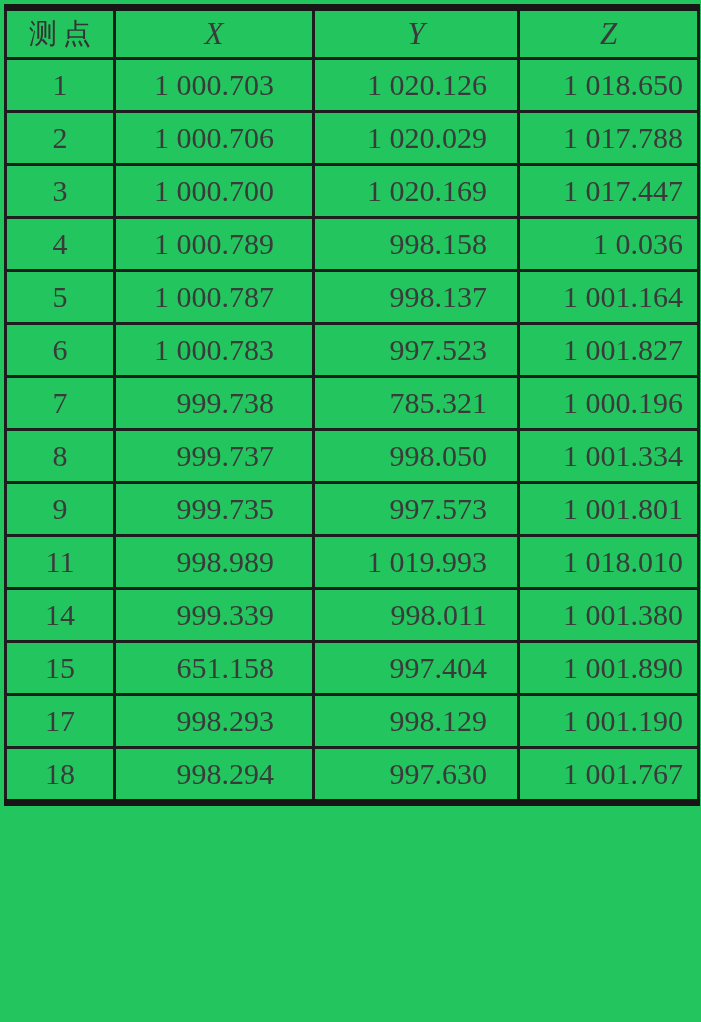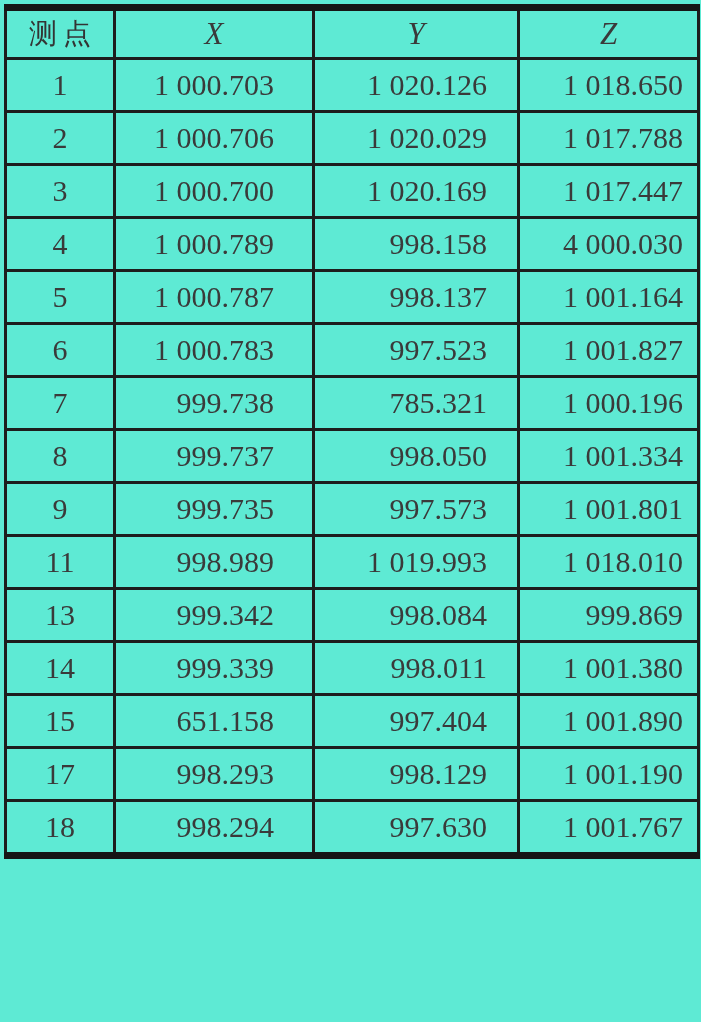--- a/index.html
+++ b/index.html
@@ -11,21 +11,21 @@
     width: 701px;
     height: 1022px;
     font-family: "Liberation Serif", "DejaVu Serif", serif;
     overflow: hidden;
   }
   .page {
     box-sizing: border-box;
     width: 701px;
     height: 1022px;
     padding: 4px 4px 0 4px;
-    background: #5eead4;
+    background: #22c55e;
   }
   table.data-table {
     border-collapse: collapse;
     table-layout: fixed;
     width: 693px;
     border-top: 7px solid #161616;
     border-bottom: 7px solid #161616;
     border-left: 3px solid #1d1d1d;
     border-right: 3px solid #1d1d1d;
   }
@@ -103,21 +103,21 @@
         <tr>
           <td class="col-point">3</td>
           <td class="col-x">1 000.700</td>
           <td class="col-y">1 020.169</td>
           <td class="col-z">1 017.447</td>
         </tr>
         <tr>
           <td class="col-point">4</td>
           <td class="col-x">1 000.789</td>
           <td class="col-y">998.158</td>
-          <td class="col-z">4 000.030</td>
+          <td class="col-z">1 0.036</td>
         </tr>
         <tr>
           <td class="col-point">5</td>
           <td class="col-x">1 000.787</td>
           <td class="col-y">998.137</td>
           <td class="col-z">1 001.164</td>
         </tr>
         <tr>
           <td class="col-point">6</td>
           <td class="col-x">1 000.783</td>
@@ -142,26 +142,20 @@
           <td class="col-y">997.573</td>
           <td class="col-z">1 001.801</td>
         </tr>
         <tr>
           <td class="col-point">11</td>
           <td class="col-x">998.989</td>
           <td class="col-y">1 019.993</td>
           <td class="col-z">1 018.010</td>
         </tr>
         <tr>
-          <td class="col-point">13</td>
-          <td class="col-x">999.342</td>
-          <td class="col-y">998.084</td>
-          <td class="col-z">999.869</td>
-        </tr>
-        <tr>
           <td class="col-point">14</td>
           <td class="col-x">999.339</td>
           <td class="col-y">998.011</td>
           <td class="col-z">1 001.380</td>
         </tr>
         <tr>
           <td class="col-point">15</td>
           <td class="col-x">651.158</td>
           <td class="col-y">997.404</td>
           <td class="col-z">1 001.890</td>

